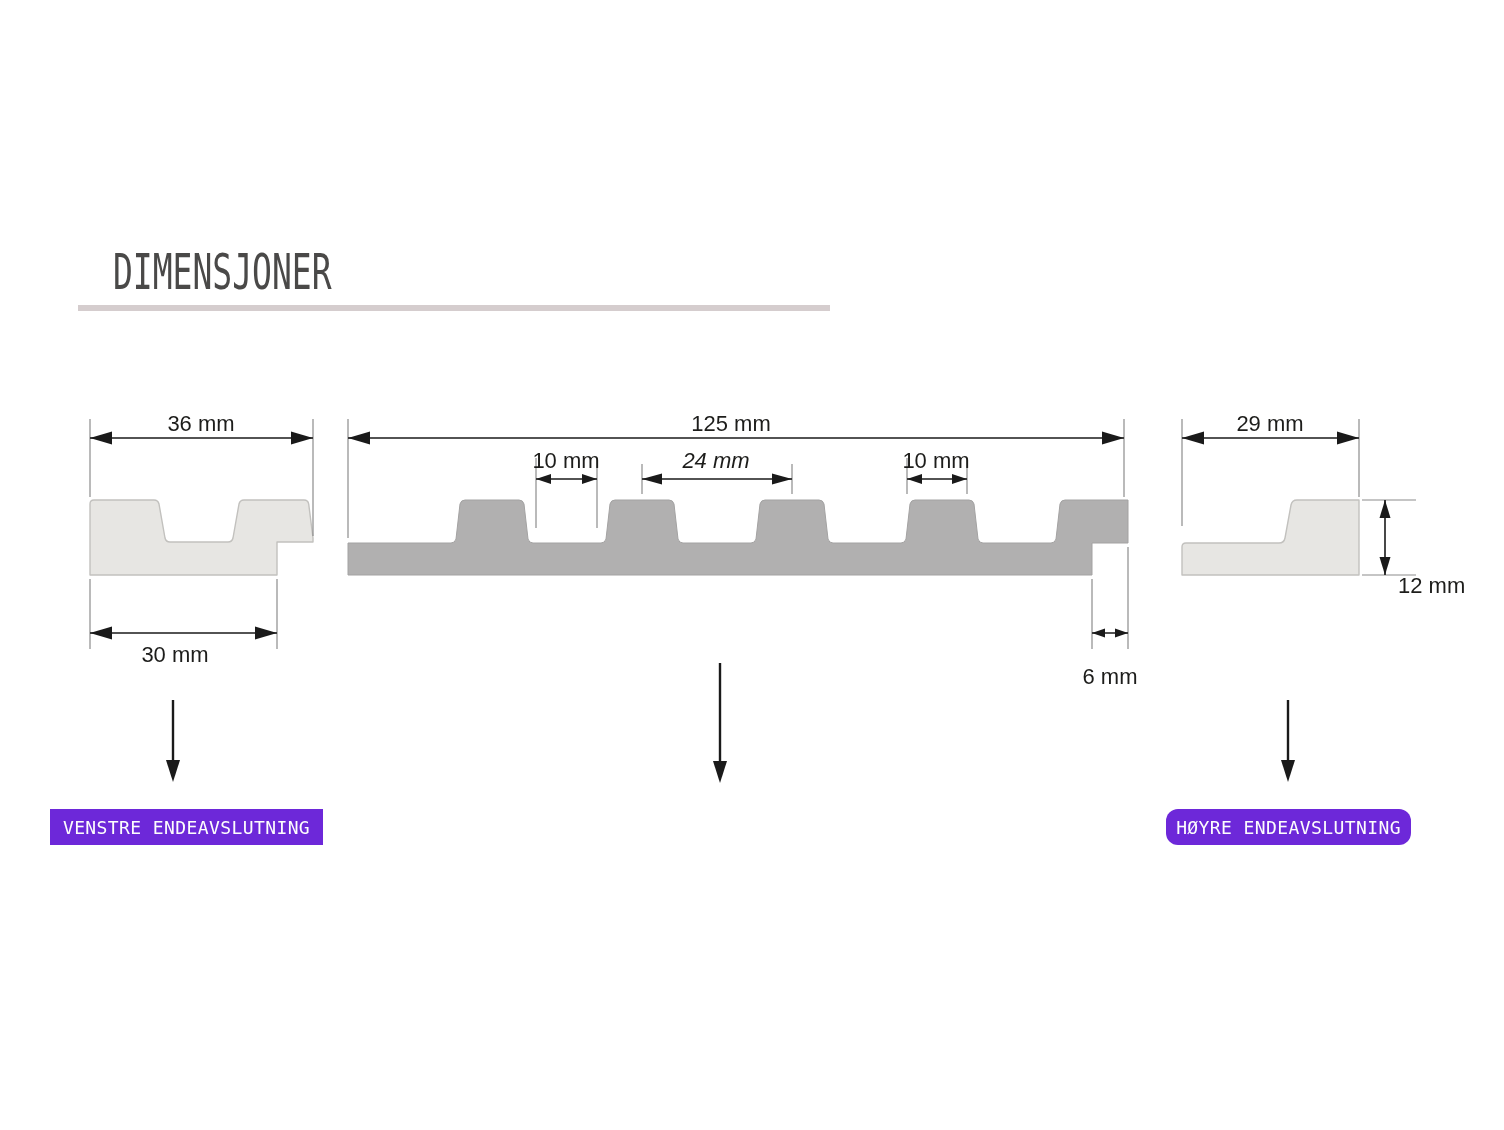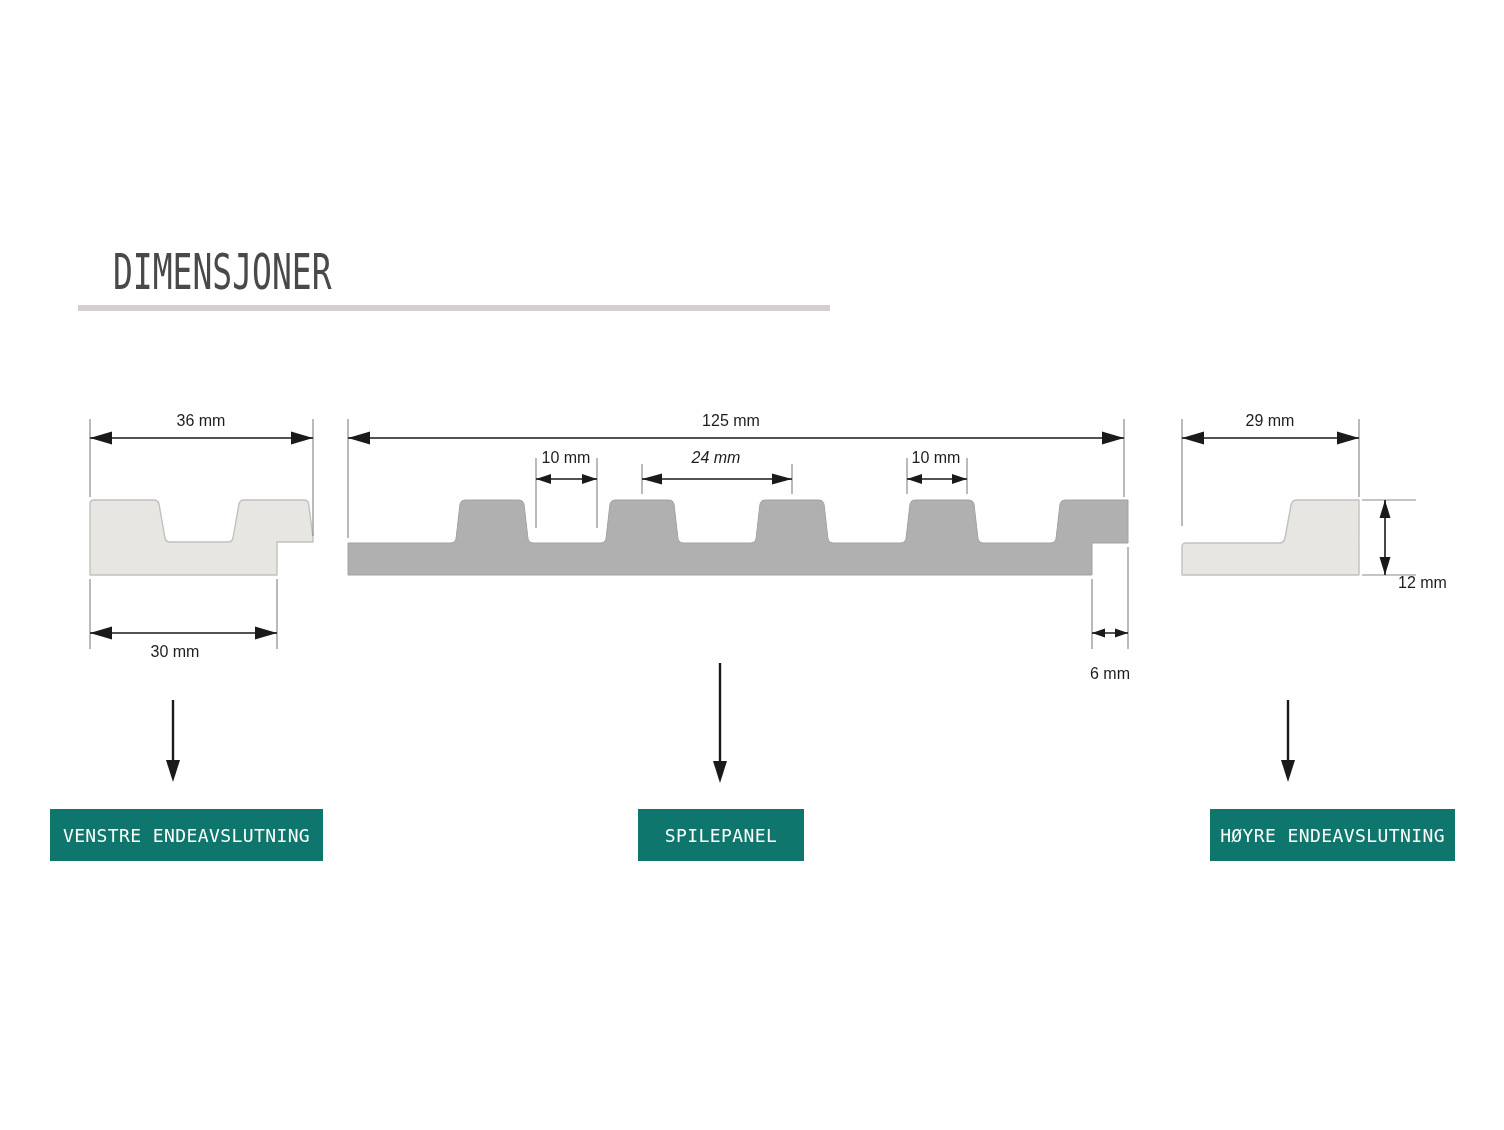--- a/index.html
+++ b/index.html
@@ -2,31 +2,31 @@
 <html><head>
 <meta charset="utf-8">
 <style>
   html,body{margin:0;padding:0;background:#ffffff;}
   #canvas{position:relative;width:1504px;height:1130px;background:#ffffff;overflow:hidden;
           font-family:"Liberation Sans",sans-serif;}
   .title{position:absolute;left:113px;top:247px;font-family:"DejaVu Sans Mono",monospace;
          font-size:50px;line-height:1;color:#4a4948;transform:scaleX(0.66);
          transform-origin:left top;white-space:nowrap;font-weight:400;}
   .title-rule{position:absolute;left:78px;top:305px;width:752px;height:6px;background:#d5cdce;}
-  .dim-label{position:absolute;transform:translateX(-50%);font-size:16px;color:#1d1d1b;
+  .dim-label{position:absolute;transform:translateX(-50%);font-size:22px;color:#1d1d1b;
              white-space:nowrap;line-height:1;}
   .dim-label.no-center{transform:none;margin-top:48px;}
   .diagram-svg{position:absolute;left:0;top:0;width:1504px;height:1130px;}
-  .tag-box{position:absolute;top:809px;height:52px;background:#0f766e;color:#fdfdfd;
+  .tag-box{position:absolute;top:809px;height:36px;background:#6d28d9;color:#fdfdfd;
            display:flex;align-items:center;justify-content:center;
            font-family:"DejaVu Sans Mono",monospace;font-size:18px;letter-spacing:0.4px;
            white-space:nowrap;}
   .tag-left{left:50px;width:273px;}
   .tag-mid{left:638px;width:166px;}
-  .tag-right{left:1210px;width:245px;}
+  .tag-right{left:1166px;width:245px;border-radius:12px;}
 </style>
 </head>
 <body>
 
 <div id="canvas">
 
   <div class="title">DIMENSJONER</div>
   <div class="title-rule"></div>
 
   <svg class="diagram-svg" viewBox="0 0 1504 1130">
@@ -140,20 +140,17 @@
   <div class="dim-label" style="left:716px;top:450px;font-style:italic;">24 mm</div>
   <div class="dim-label" style="left:936px;top:450px;">10 mm</div>
   <div class="dim-label" style="left:1110px;top:646px;margin-top:20px;">6 mm</div>
 
   <div class="dim-label" style="left:1270px;top:413px;text-align:center;">29 mm</div>
   <div class="dim-label no-center" style="left:1398px;top:527px;">12 mm</div>
 
   <div class="tag-box tag-left">
     <span>VENSTRE ENDEAVSLUTNING</span>
   </div>
-  <div class="tag-box tag-mid">
-    <span>SPILEPANEL</span>
-  </div>
   <div class="tag-box tag-right">
     <span>HØYRE ENDEAVSLUTNING</span>
   </div>
 
 </div>
 
 </body></html>

